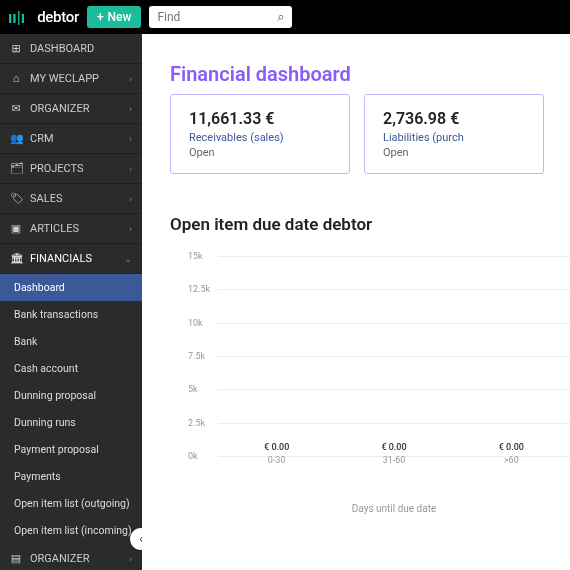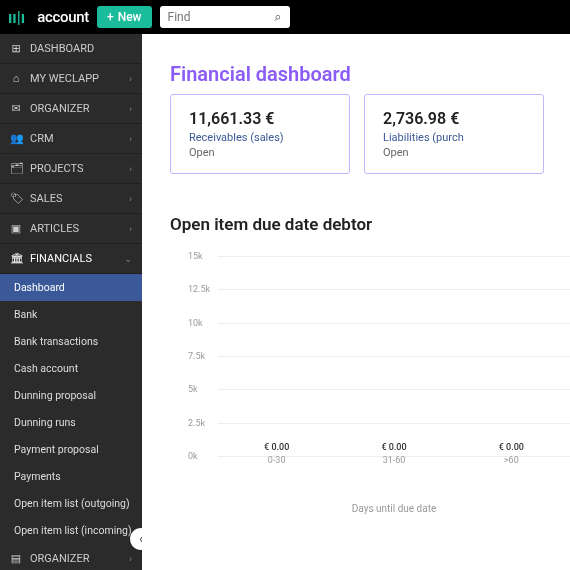--- a/index.html
+++ b/index.html
@@ -2,21 +2,21 @@
 <html><head>
 <meta charset="utf-8">
 <style>
 *{margin:0;padding:0;box-sizing:border-box;font-family:-apple-system,BlinkMacSystemFont,"Segoe UI",Roboto,sans-serif}
 body{width:570px;height:570px;overflow:hidden;background:#fff}
 .header{height:34px;background:#000;display:flex;align-items:center;padding:0 8px;gap:8px}
 .logo{display:flex;align-items:center;gap:12px}
 .logo-icon{color:#1abc9c;font-size:16px;font-weight:bold}
 .logo-text{color:#fff;font-size:15px;font-weight:500;letter-spacing:-0.3px}
 .new-btn{background:#1abc9c;color:#fff;border:none;padding:4px 10px;border-radius:3px;font-size:12px;font-weight:500;display:flex;align-items:center;gap:4px;cursor:pointer}
-.search-box{background:#fff;border-radius:3px;display:flex;align-items:center;padding:3px 8px;width:130px}
+.search-box{background:#fff;border-radius:3px;display:flex;align-items:center;padding:3px 8px;width:143px}
 .search-input{border:none;outline:none;font-size:12px;color:#999;flex:1;width:100%}
 .search-icon{color:#555;font-size:13px}
 .container{display:flex;height:536px}
 .sidebar{width:142px;background:#2b2b2b;overflow-y:auto;position:relative}
 .sidebar::-webkit-scrollbar{display:none}
 .nav-item{display:flex;align-items:center;justify-content:space-between;padding:8px 10px;color:#ccc;font-size:11px;cursor:pointer;border-bottom:1px solid #1f1f1f}
 .nav-item.expanded{color:#fff}
 .nav-item-left{display:flex;align-items:center;gap:8px}
 .nav-icon{width:12px;font-size:11px;text-align:center}
 .nav-chevron{font-size:9px;color:#888}
@@ -39,21 +39,21 @@
 .x-lab{font-size:9px;color:#999;margin-top:3px}
 .x-title{position:absolute;left:30px;right:0;text-align:center;font-size:10px;color:#999;bottom:-28px}
 .collapse-btn{position:absolute;bottom:20px;right:-10px;width:22px;height:22px;border-radius:50%;background:#fff;display:flex;align-items:center;justify-content:center;font-size:12px;color:#333;cursor:pointer;box-shadow:0 1px 3px rgba(0,0,0,0.3);z-index:10}
 </style>
 </head>
 <body>
 
 <div class="header">
   <div class="logo">
     <span class="logo-icon">ıı|ı</span>
-    <span class="logo-text">account</span>
+    <span class="logo-text">debtor</span>
   </div>
   <button class="new-btn">
     <span>+</span>
     <span>New</span>
   </button>
   <div class="search-box">
     <input class="search-input" placeholder="Find" style="">
     <span class="search-icon">⌕</span>
   </div>
 </div>
@@ -110,22 +110,22 @@
     <span class="nav-chevron">›</span>
   </div>
     <div class="nav-item expanded">
       <span class="nav-item-left">
         <span class="nav-icon">🏛</span>
         <span>FINANCIALS</span>
       </span>
       <span class="nav-chevron">⌄</span>
     </div>
     <div class="sub-item selected">Dashboard</div>
+      <div class="sub-item">Bank transactions</div>
       <div class="sub-item">Bank</div>
-      <div class="sub-item">Bank transactions</div>
       <div class="sub-item">Cash account</div>
       <div class="sub-item">Dunning proposal</div>
       <div class="sub-item">Dunning runs</div>
       <div class="sub-item">Payment proposal</div>
       <div class="sub-item">Payments</div>
       <div class="sub-item">Open item list (outgoing)</div>
       <div class="sub-item">Open item list (incoming)</div>
     <div class="nav-item">
     <span class="nav-item-left">
       <span class="nav-icon">▤</span>

